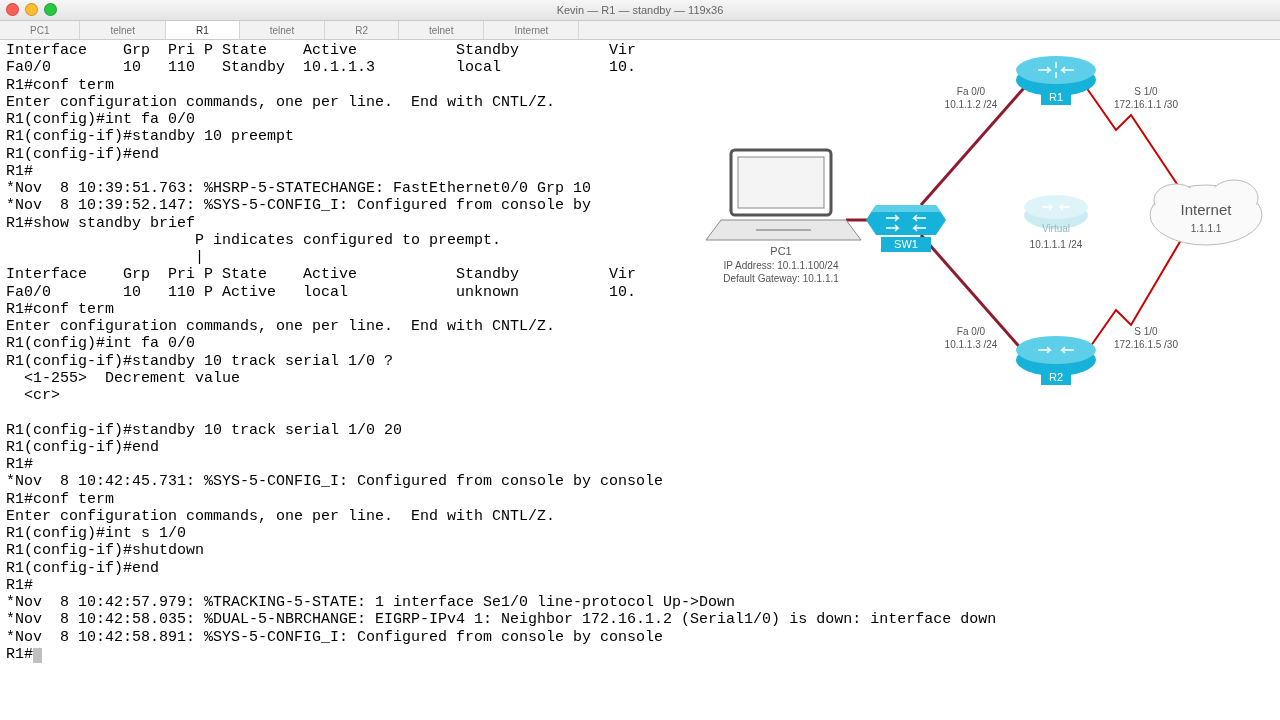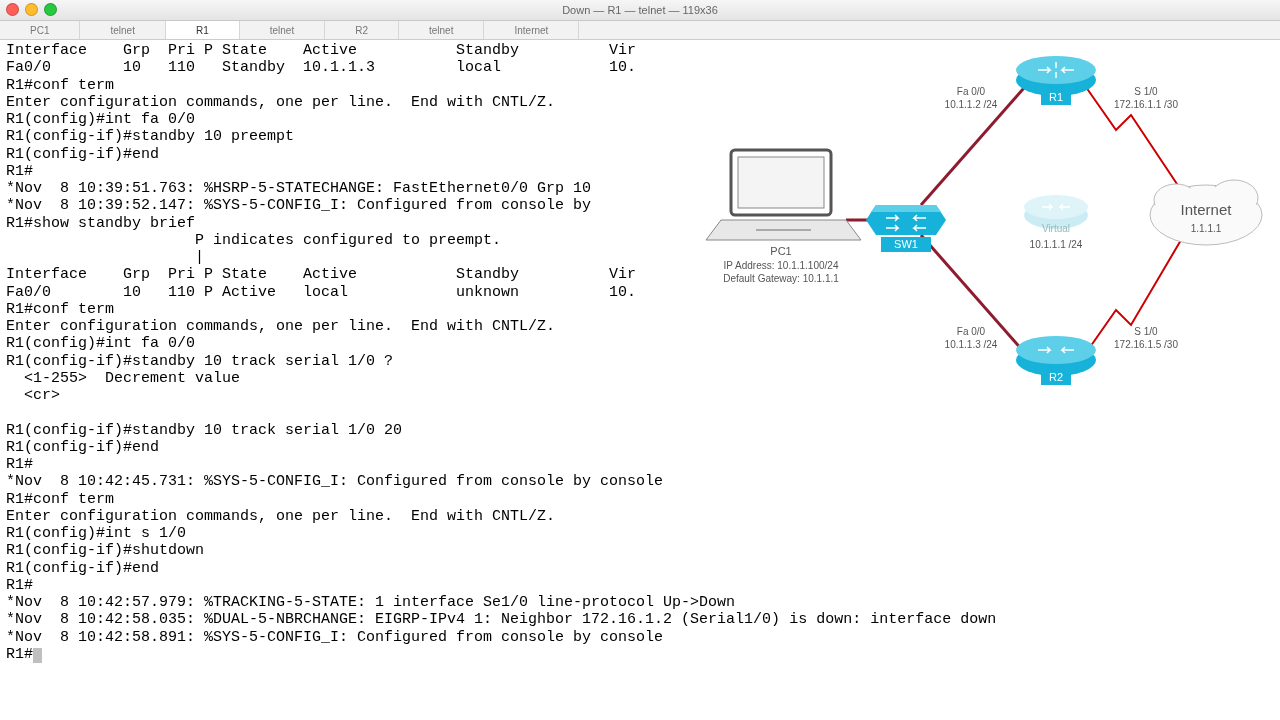--- a/index.html
+++ b/index.html
@@ -29,21 +29,21 @@
 </style>
 </head>
 <body>
 
 <div class="titlebar">
   <div class="traffic">
     <div class="dot r"></div>
     <div class="dot y"></div>
     <div class="dot g"></div>
   </div>
-  <div class="titletxt">Down — R1 — telnet — 119x36</div>
+  <div class="titletxt">Kevin — R1 — standby — 119x36</div>
 </div>
 
 <div class="tabbar">
   <div class="tab">
       <span>PC1</span>
     </div>
   <div class="tab">
       <span>telnet</span>
     </div>
   <div class="tab active">

